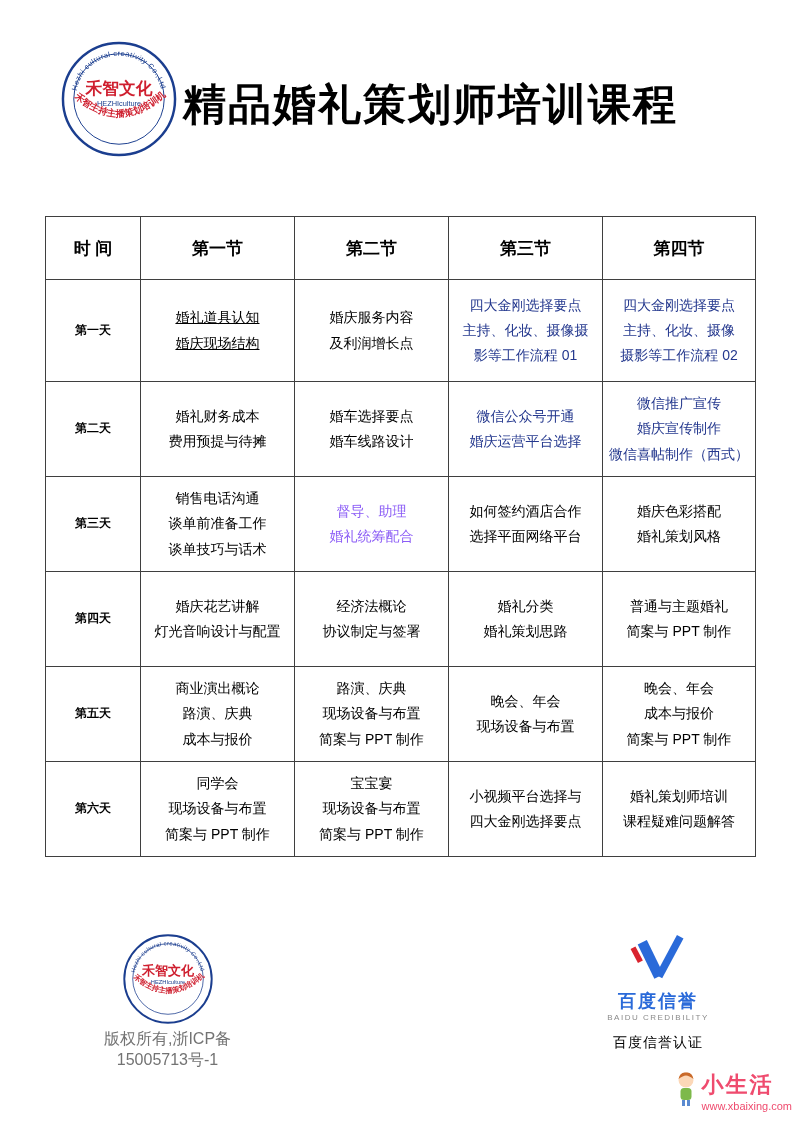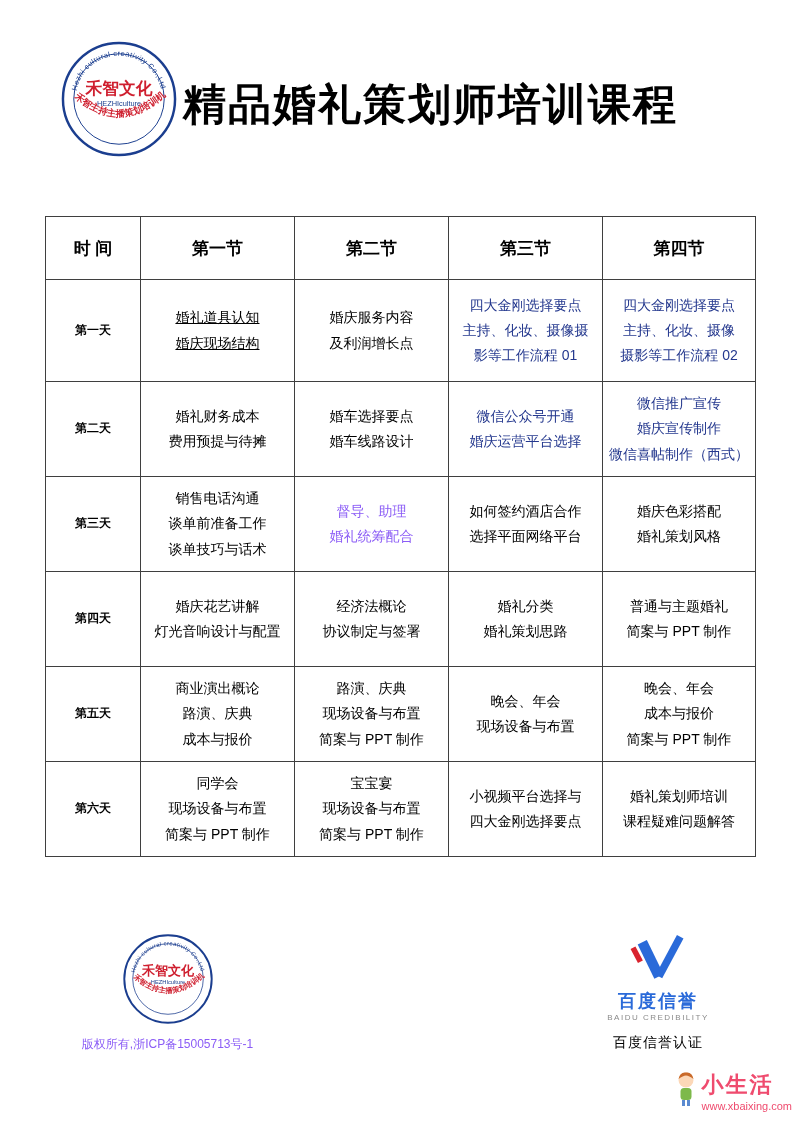--- a/index.html
+++ b/index.html
@@ -18,21 +18,21 @@
   .course-table td { height:95px; font-size:14px; line-height:1.8; padding:6px 3px; color:#000; }
   .course-table td.time-cell { font-size:12px; font-weight:600; }
   .course-table tbody tr:nth-child(1) td { height:102px; }
 
   
   .footer-col { position:absolute; top:933px; text-align:center; }
   .f-left  { left:70px;  width:195px; }
   .f-center{ left:325px; width:210px; }
   .f-right { left:583px; width:150px; }
   .logo-footer { width:92px; height:92px; }
-  .icp-text { margin-top:7px; font-size:12px; color:#8b5cf6; }
+  .icp-text { font-size:16px; color:#737373; }
   .police-text { margin-top:6px; font-size:15px; font-weight:bold; color:#000; letter-spacing:0.5px; }
   .baidu-title { margin-top:2px; font-size:18px; font-weight:bold; color:#2a6ad9; letter-spacing:2px; }
   .baidu-sub { font-size:8px; color:#8a8a8a; letter-spacing:1.5px; }
   .baidu-cert { margin-top:12px; font-size:14px; color:#000; letter-spacing:1px; }
 
   
   .watermark { position:absolute; right:8px; top:1070px; display:flex; align-items:flex-start; }
   .wm-texts { margin-left:4px; text-align:left; }
   .wm-name { font-size:22px; font-weight:bold; color:#ef4b6e; letter-spacing:2px; }
   .wm-url { font-size:11px; color:#ef4b6e; }

